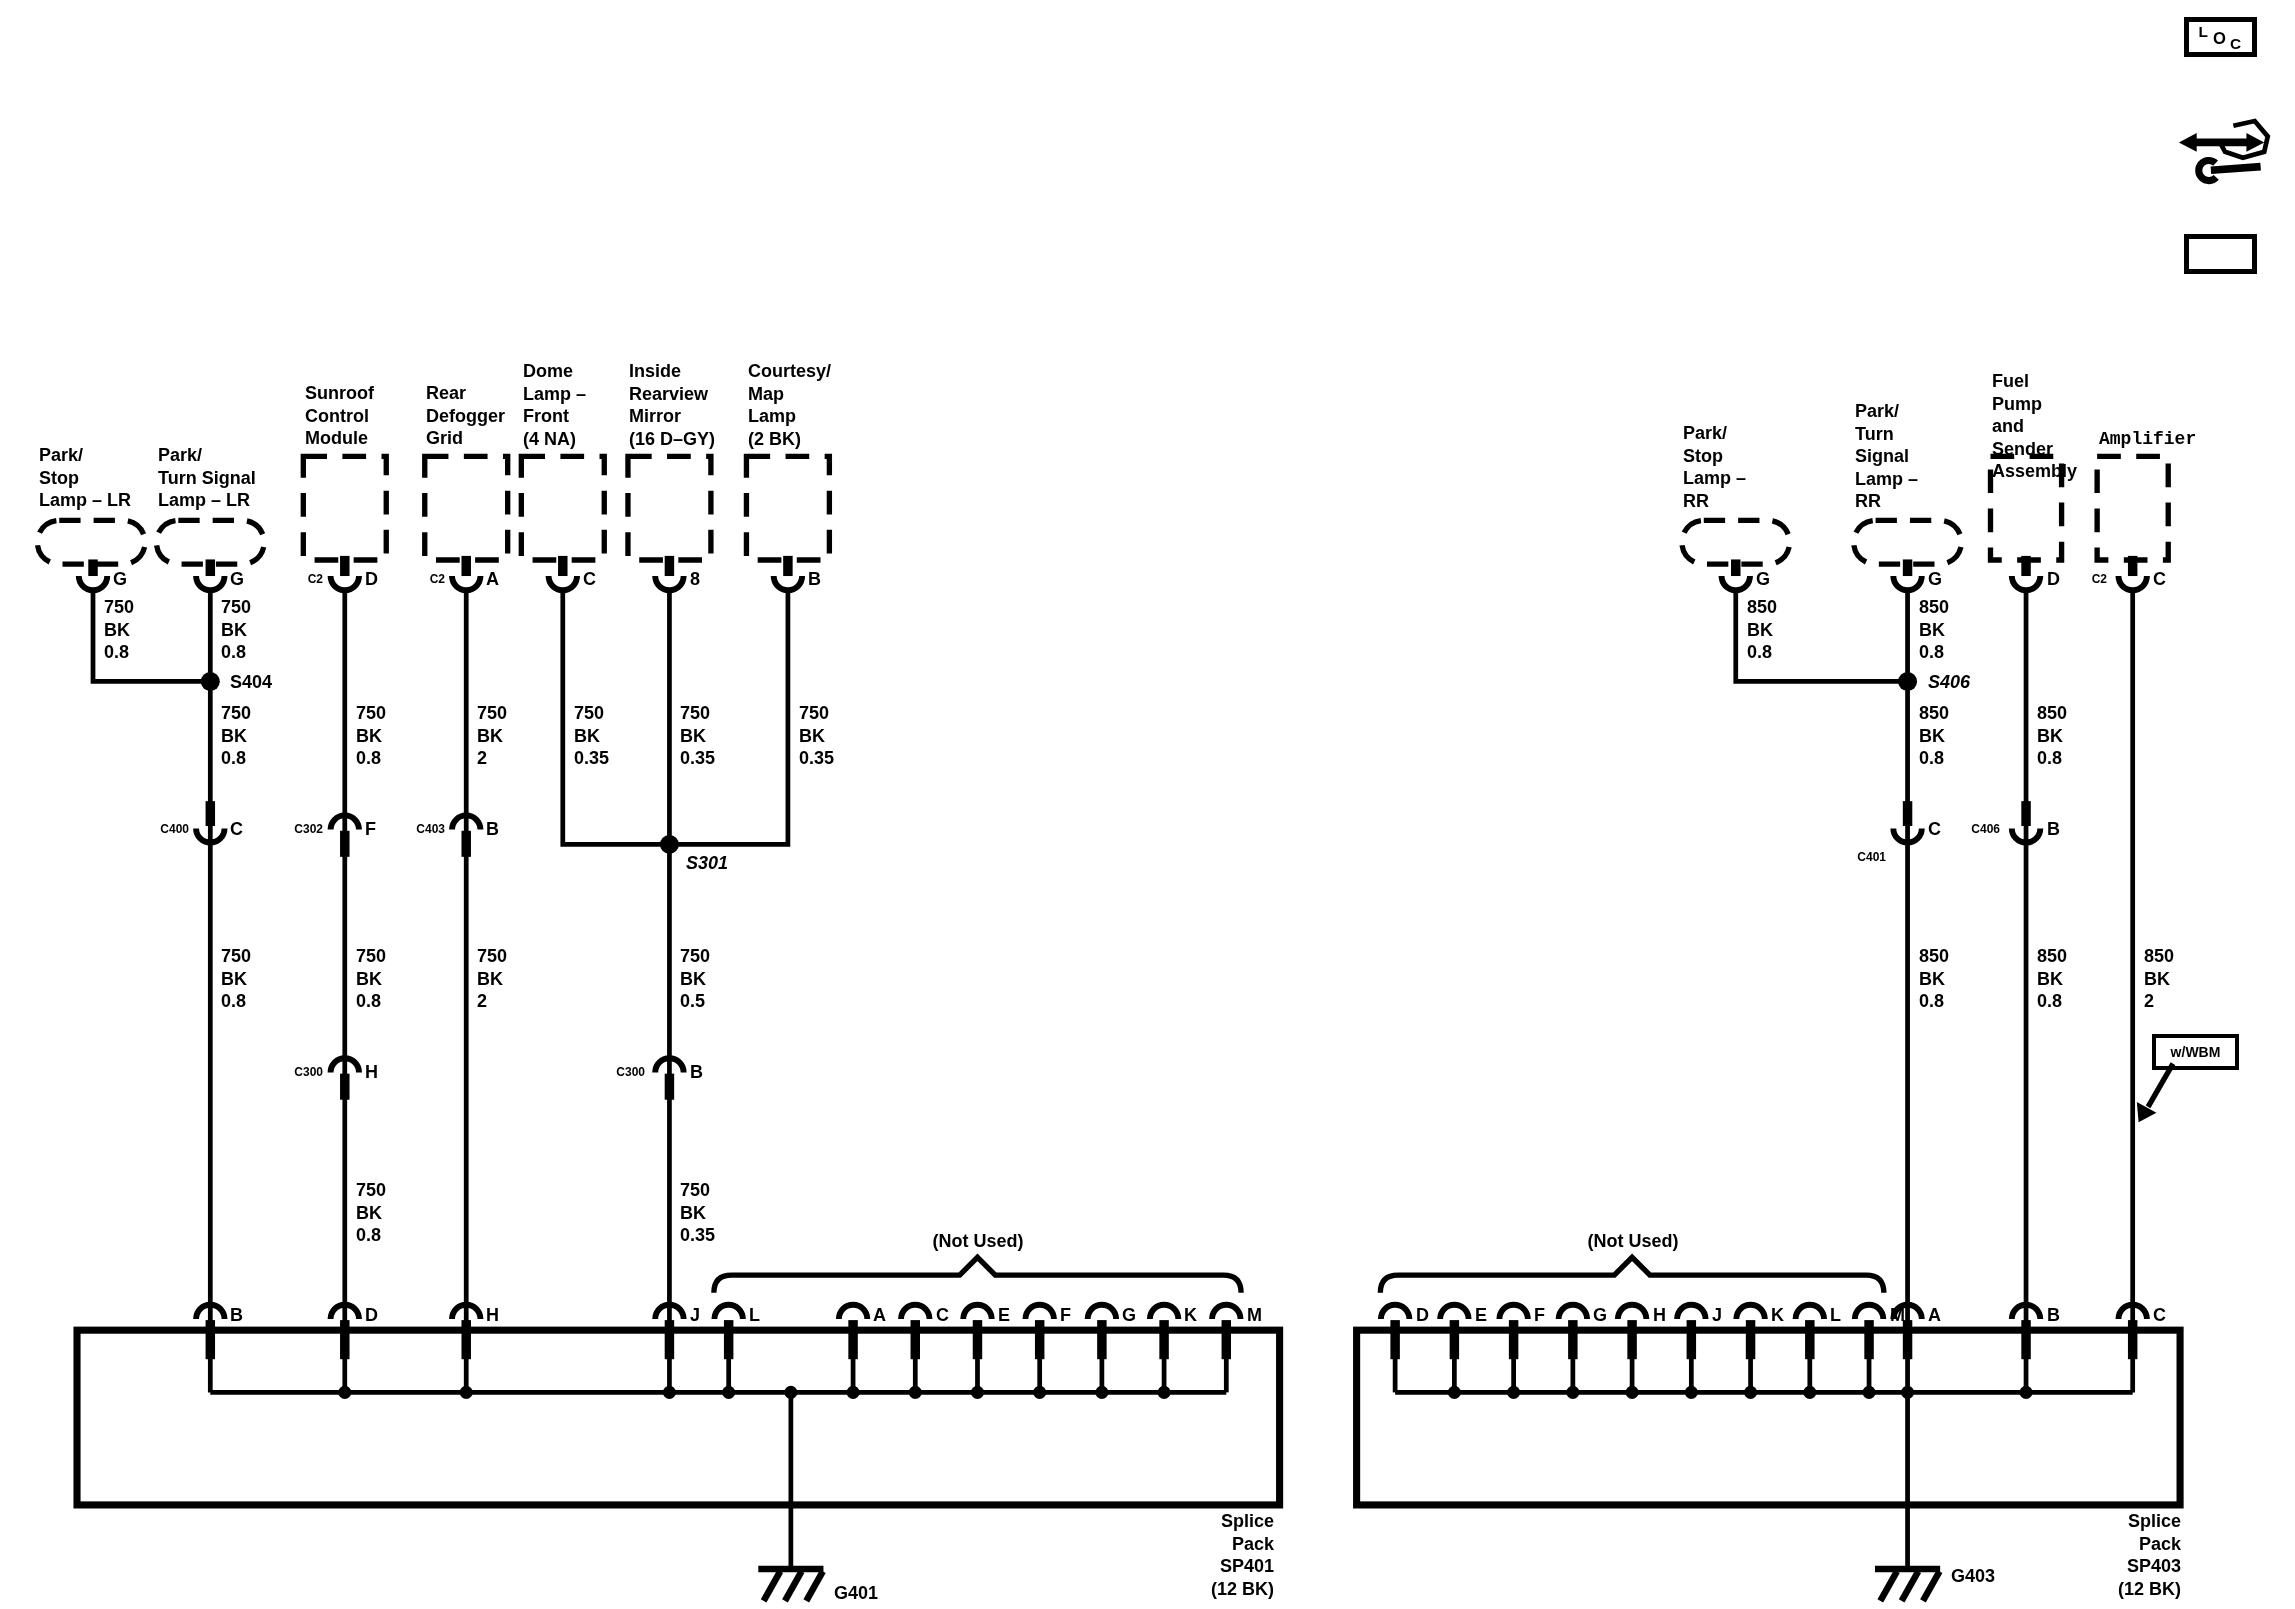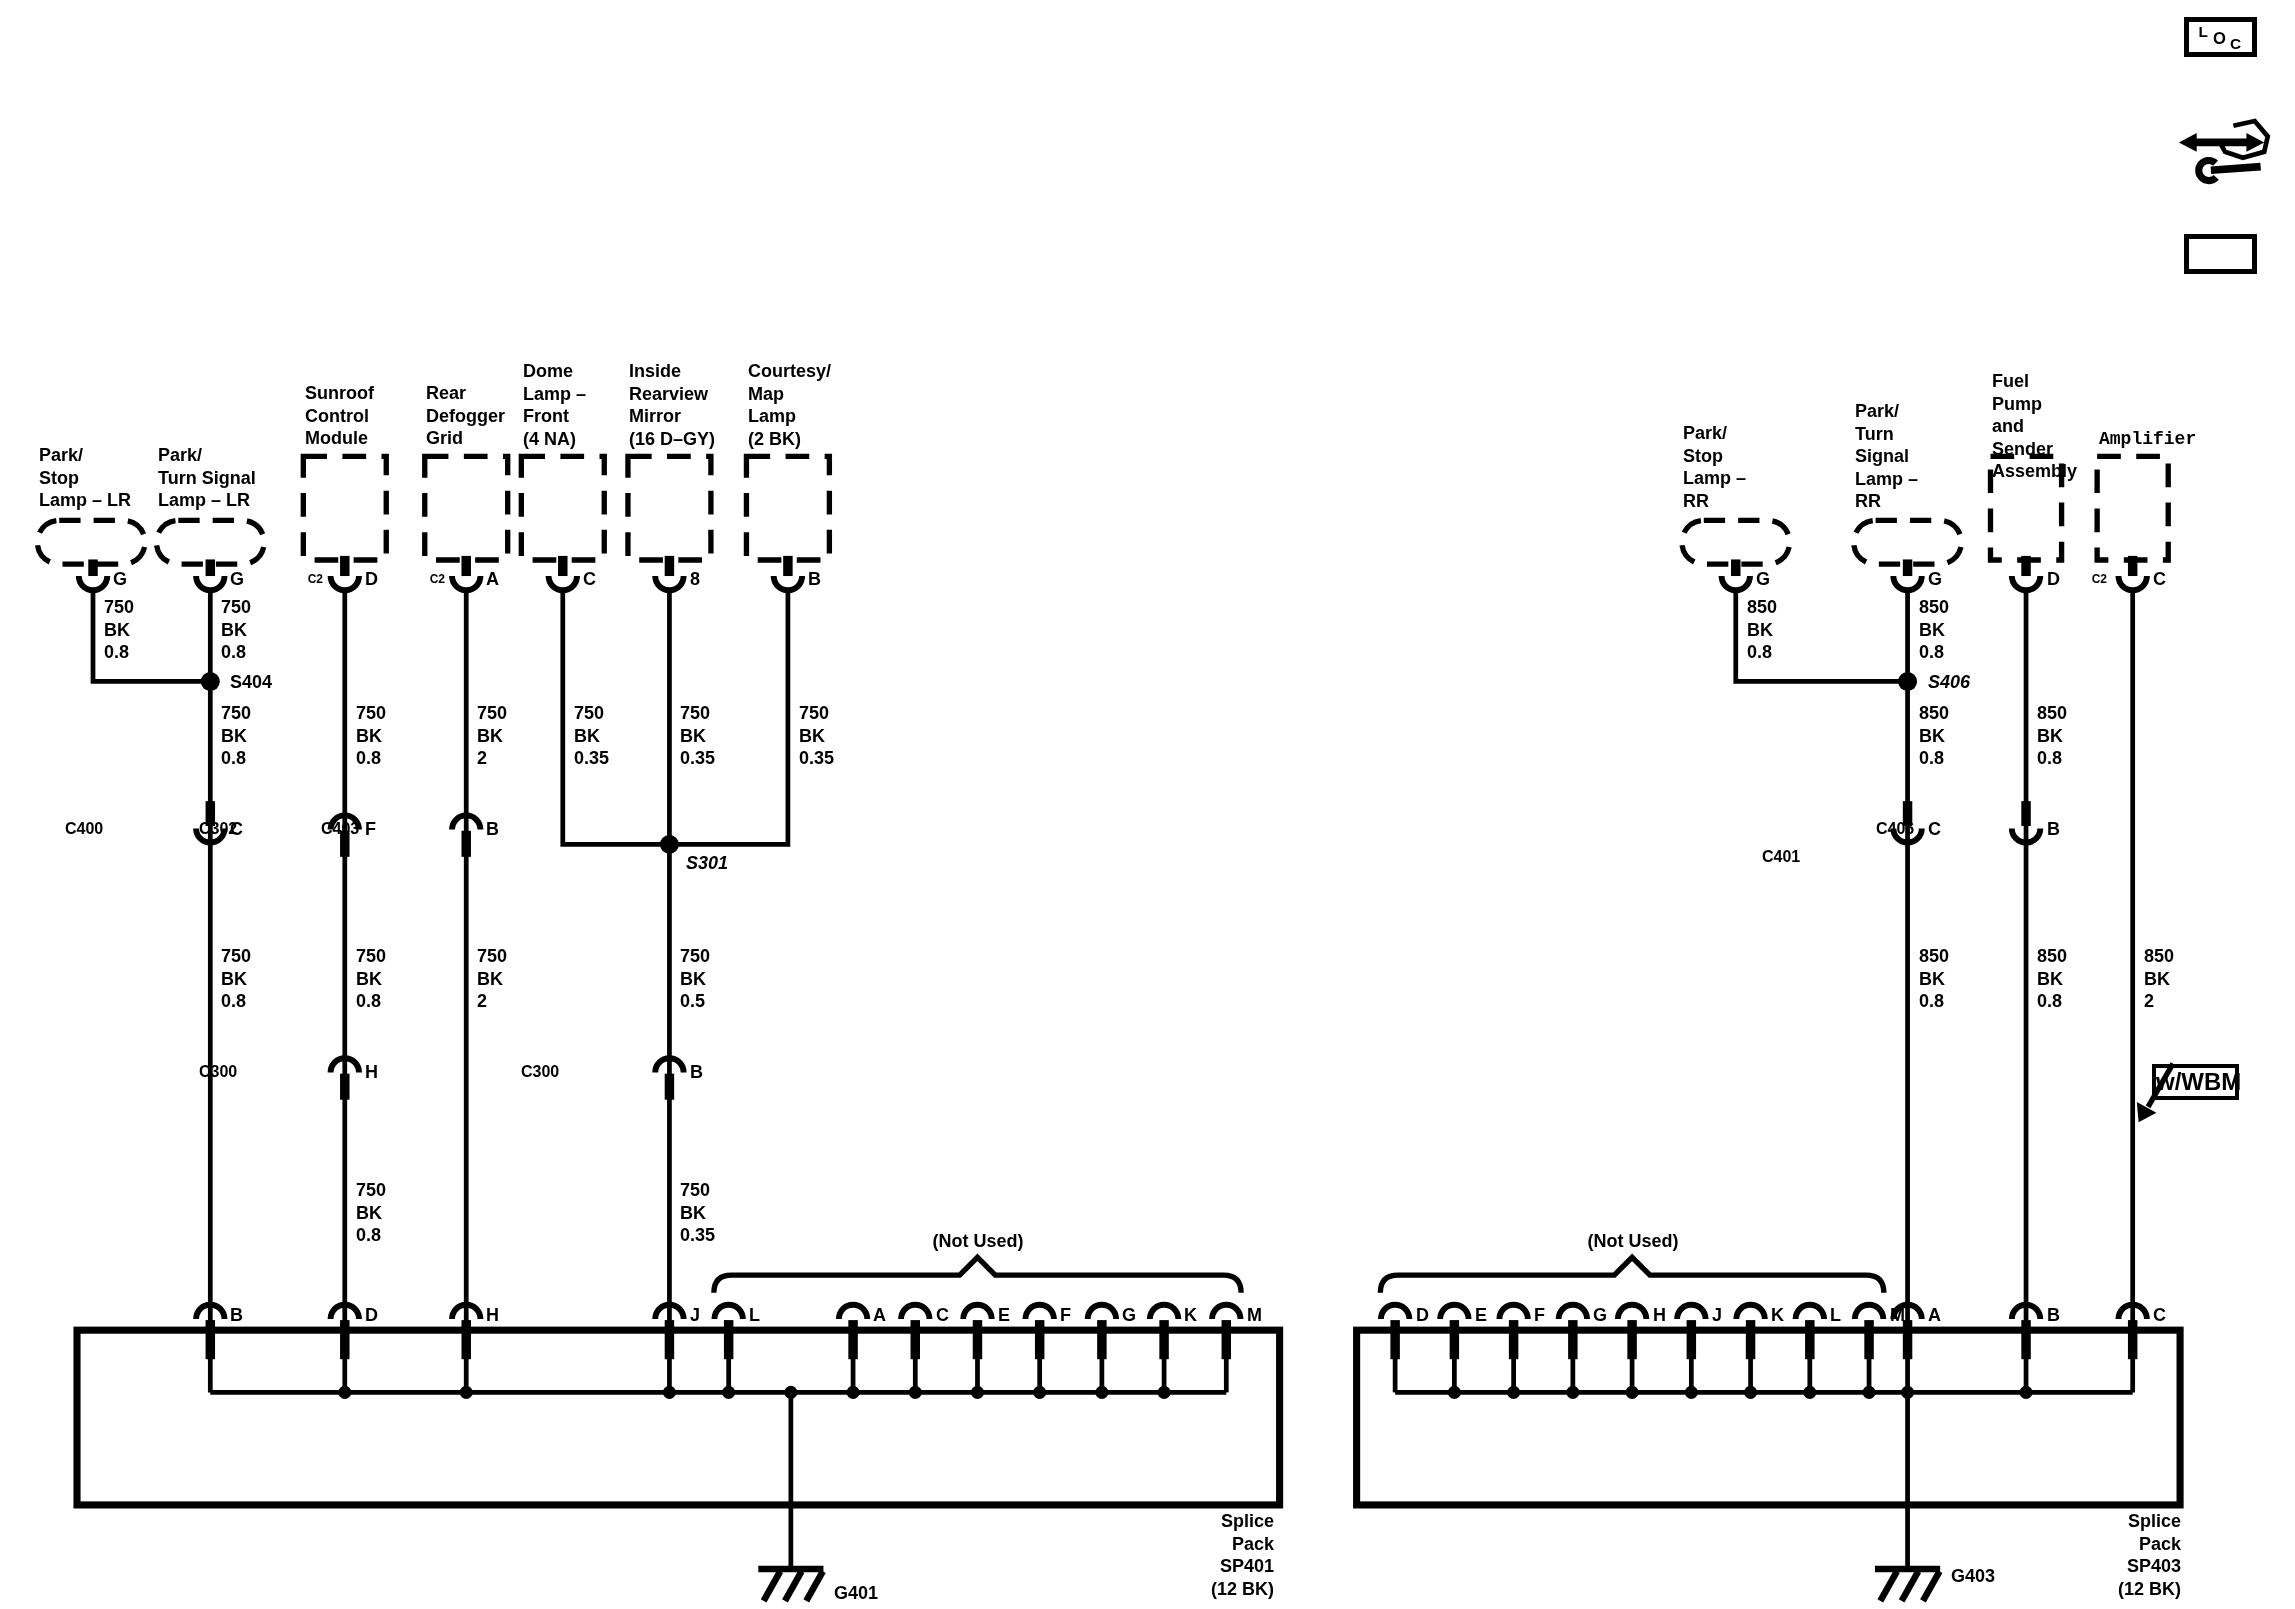--- a/index.html
+++ b/index.html
@@ -3,28 +3,28 @@
 <meta charset="utf-8">
 <style>
   html,body{margin:0;padding:0;background:#ffffff;}
   #canvas{position:relative;width:2295px;height:1610px;background:#ffffff;overflow:hidden;
           font-family:"Liberation Sans", sans-serif;color:#000;}
   #wiring{position:absolute;left:0;top:0;}
   .lbl{position:absolute;font-size:18px;line-height:22.5px;font-weight:700;white-space:pre-line;}
   .rt{text-align:right;}
   .ctr{text-align:center;}
   .pin{position:absolute;font-size:18px;line-height:22.5px;font-weight:700;}
-  .cname{position:absolute;font-size:16px;line-height:22.5px;font-weight:700;width:124px;text-align:left;}
+  .cname{position:absolute;font-size:12px;line-height:22.5px;font-weight:700;width:124px;text-align:right;}
   .c2{position:absolute;font-size:12px;line-height:22.5px;font-weight:700;width:56px;text-align:right;}
   .icon-box{position:absolute;border:5.3px solid #000;background:#fff;}
   #loc-btn{left:2184px;top:16.6px;width:63px;height:30px;}
   #loc-btn span{position:absolute;font-weight:700;}
   #back-btn{left:2184px;top:234px;width:63px;height:30px;}
-  #wwbm-box{position:absolute;left:2152px;top:1064px;width:79px;height:28.4px;border:4.7px solid #000;
-            font-size:24px;font-weight:700;text-align:center;line-height:28.4px;}
+  #wwbm-box{position:absolute;left:2152px;top:1034px;width:79px;height:28.4px;border:4.7px solid #000;
+            font-size:14px;font-weight:700;text-align:center;line-height:28.4px;}
 </style>
 </head>
 <body>
 
 <div id="canvas">
 
   <svg id="wiring" width="2295" height="1610" viewBox="0 0 3874 2717">
     <g stroke="#000" fill="none">
 
       <rect x="63" y="878" width="182" height="74" rx="37" stroke-width="9" stroke-dasharray="36 22"></rect>

